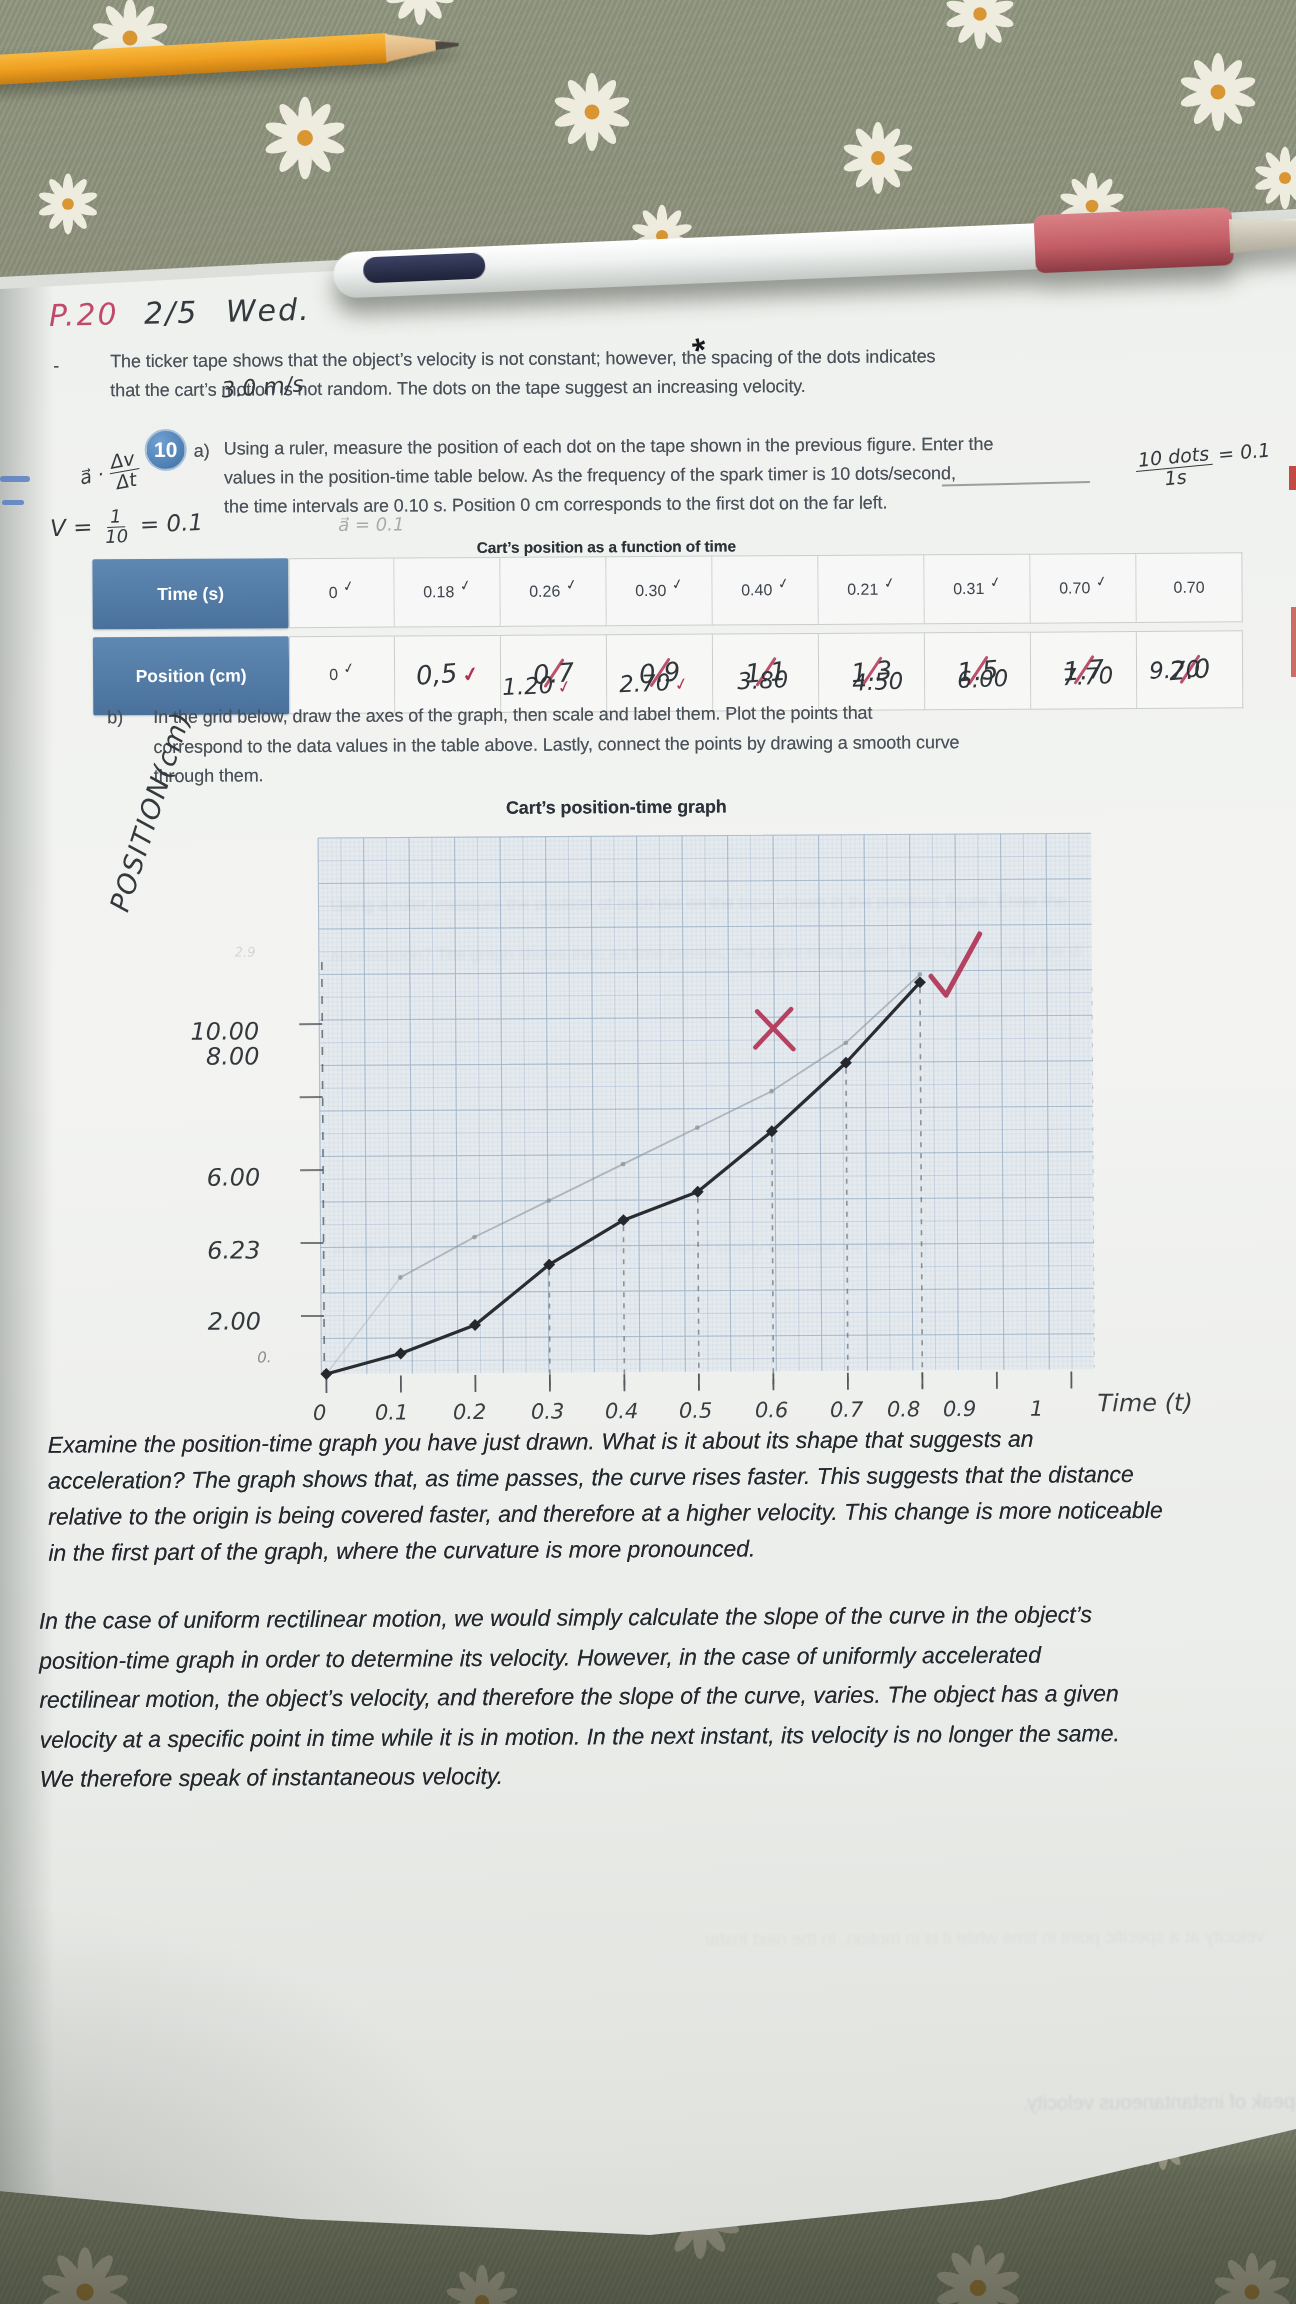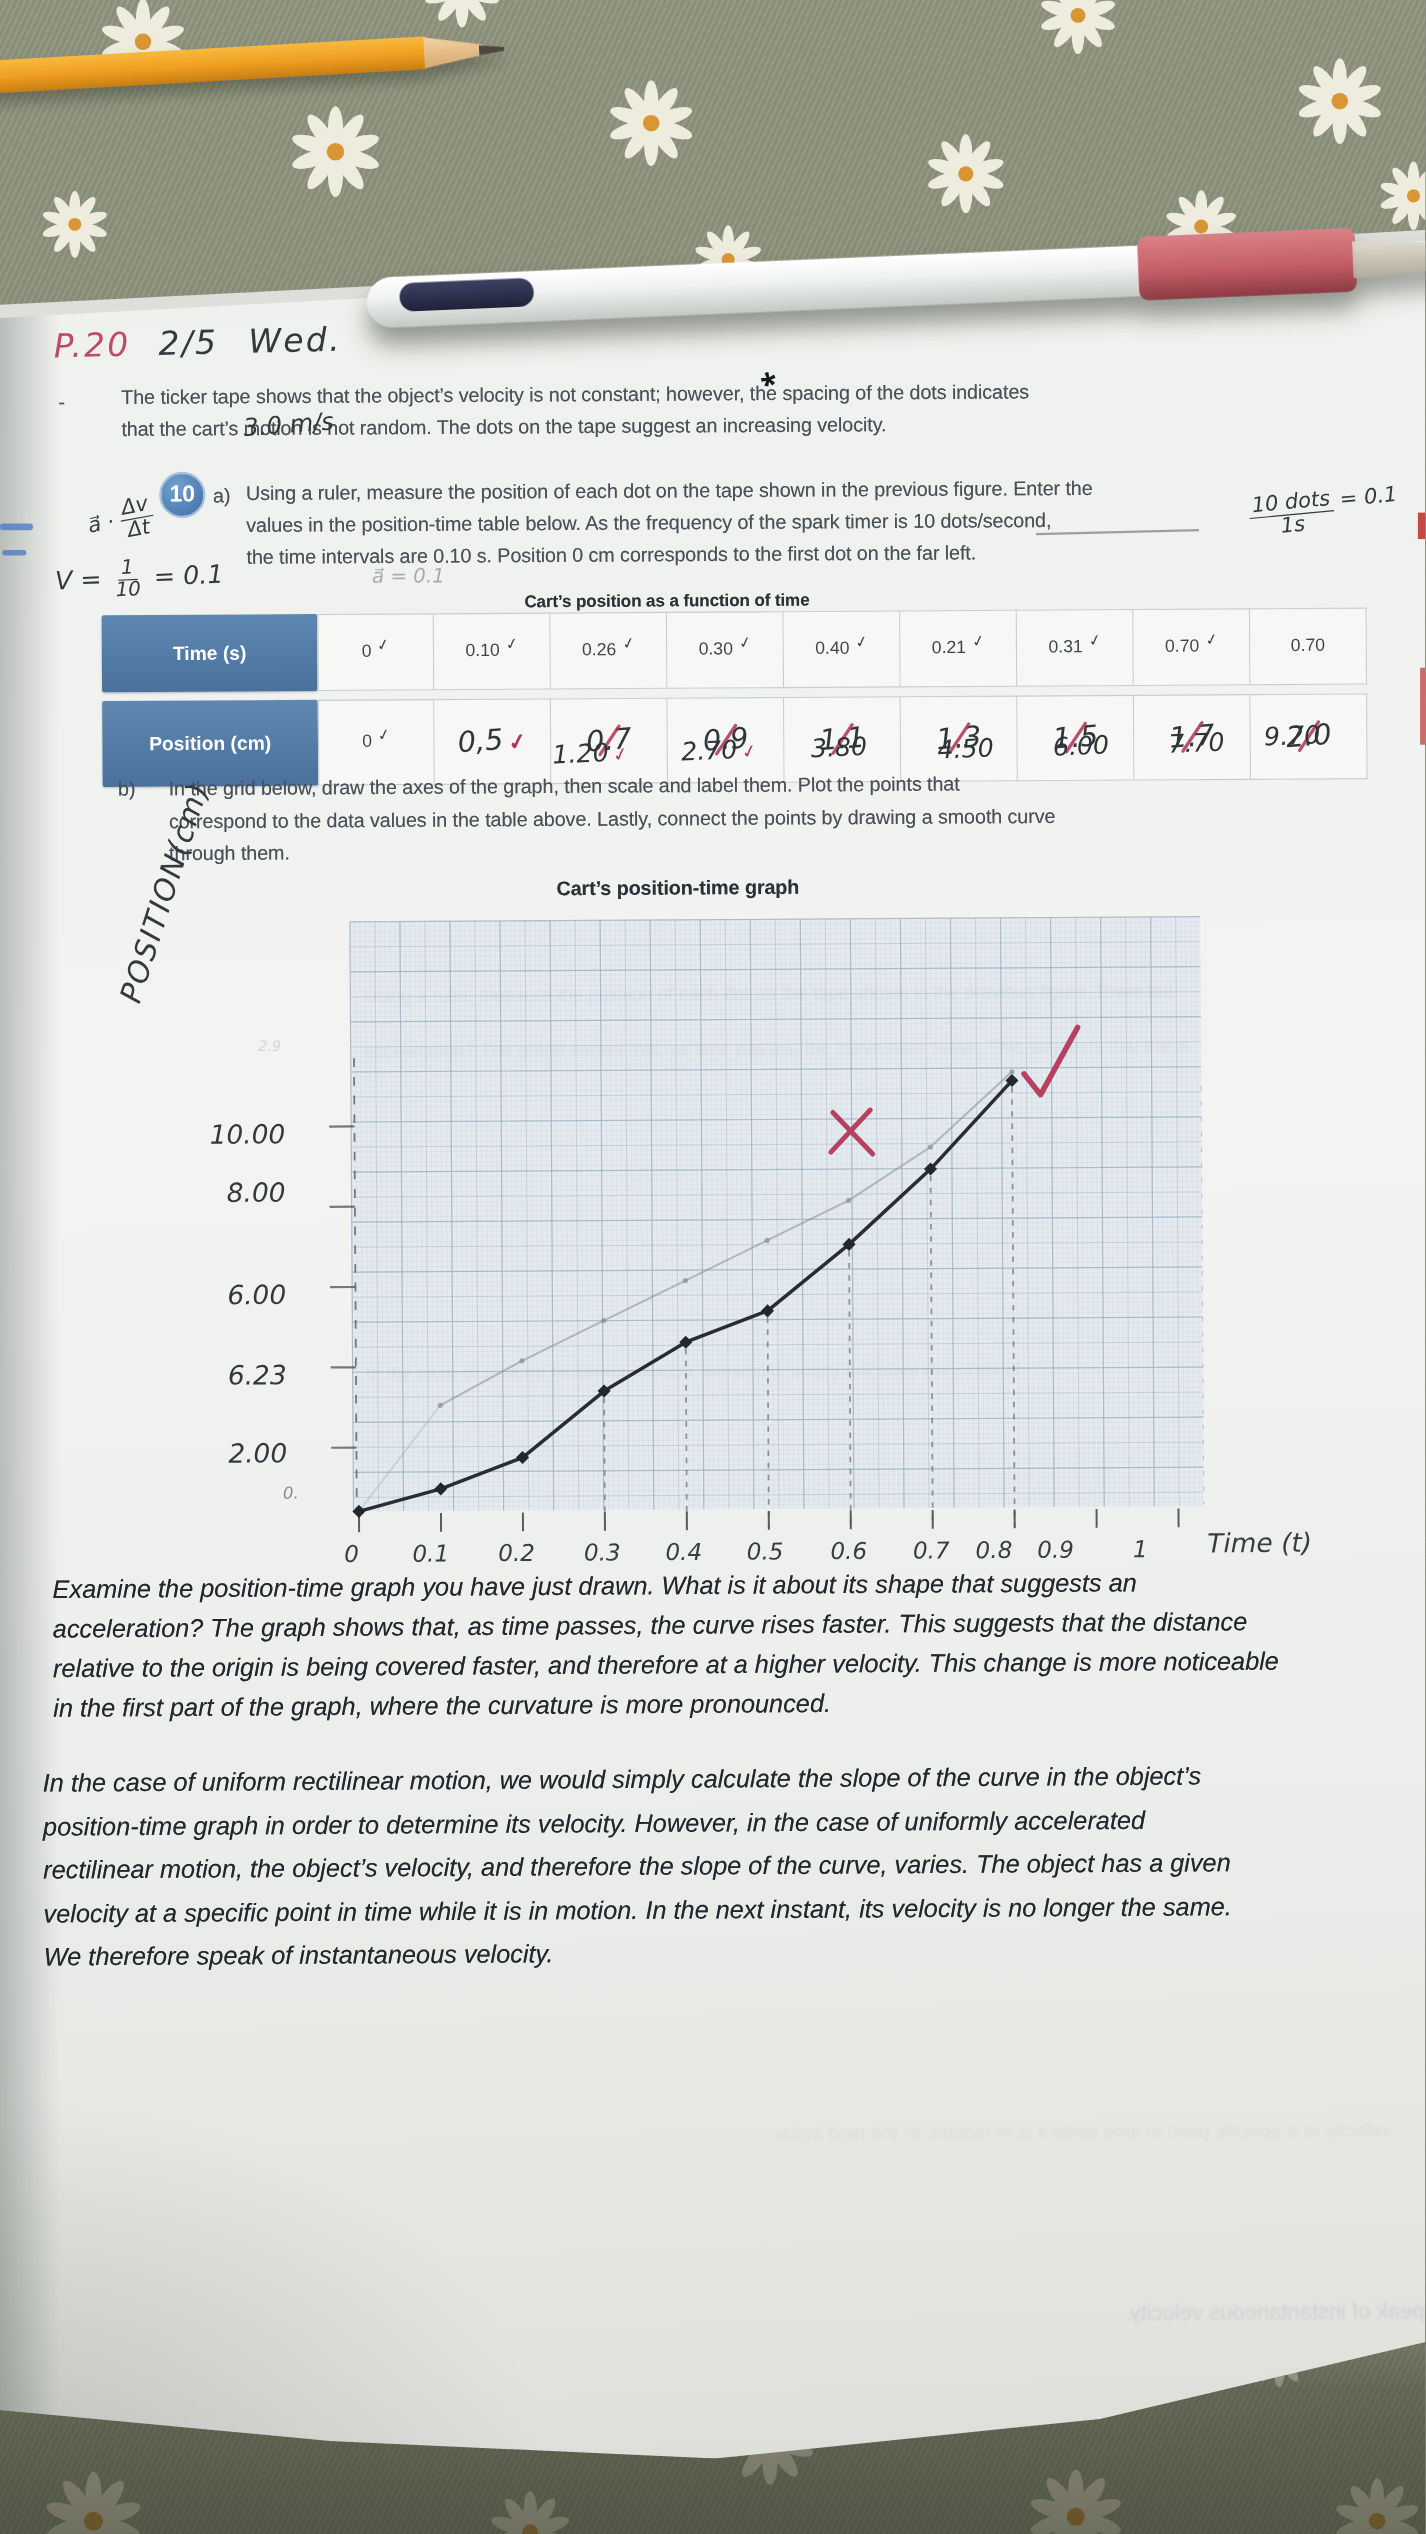--- a/index.html
+++ b/index.html
@@ -408,21 +408,21 @@
       <div style="position:absolute;left:946px;top:485px;width:148px;height:2px;background:#555a60;opacity:.55;transform:rotate(-1deg)"></div>
 
       <div class="print" style="left:430px;top:538px;width:360px;text-align:center;font-weight:bold;font-size:15.5px;color:#2c3137">Cart’s position as a function of time</div>
       <div class="trow" id="trow1" style="left:96px;top:556px;width:1152px;height:70px">
           <div class="hcell">Time (s)</div>
           <div class="cell">
             <span class="tv">0</span>
             <span class="chk">✓</span>
           </div>
           <div class="cell">
-            <span class="tv">0.10</span>
+            <span class="tv">0.18</span>
             <span class="chk">✓</span>
           </div>
           <div class="cell">
             <span class="tv">0.26</span>
             <span class="chk">✓</span>
           </div>
           <div class="cell">
             <span class="tv">0.30</span>
             <span class="chk">✓</span>
           </div>
@@ -564,21 +564,21 @@
           <rect x="618.8" y="1215.8" width="8.4" height="8.4" fill="#24272b" transform="rotate(45 623 1220)"></rect>
           <rect x="693.3" y="1187.8" width="8.4" height="8.4" fill="#24272b" transform="rotate(45 697.5 1192)"></rect>
           <rect x="767.8" y="1127.8" width="8.4" height="8.4" fill="#24272b" transform="rotate(45 772 1132)"></rect>
           <rect x="842.3" y="1059.8" width="8.4" height="8.4" fill="#24272b" transform="rotate(45 846.5 1064)"></rect>
           <rect x="916.8" y="979.8" width="8.4" height="8.4" fill="#24272b" transform="rotate(45 921 984)"></rect>
           <path d="M758 1012 L794 1050 M792 1010 L756 1048" stroke="#b23355" stroke-width="4.5" stroke-linecap="round" opacity=".92" fill="none"></path>
           <path d="M932 978 L947 997 L981 936" stroke="#b23355" stroke-width="5" stroke-linecap="round" stroke-linejoin="round" opacity=".92" fill="none"></path>
         </svg>
       <div id="ylabs">
           <span class="ylab hw" style="top:1015px">10.00</span>
-          <span class="ylab hw" style="top:1068px">8.00</span>
+          <span class="ylab hw" style="top:1040px">8.00</span>
           <span class="ylab hw" style="top:1161px">6.00</span>
           <span class="ylab hw" style="top:1234px">6.23</span>
           <span class="ylab hw" style="top:1305px">2.00</span>
         </div>
       <span class="hwabs hw" style="left:256px;top:1346px;font-size:15px;opacity:.55">0.</span>
       <span class="hwabs hw" style="left:236px;top:942px;font-size:13px;opacity:.16">2.9</span>
 
       <div id="bottom1">
           <span class="bp" style="left:46px;top:1428.0px">Examine the position-time graph you have just drawn. What is it about its shape that suggests an</span>
           <span class="bp" style="left:46px;top:1464.0px">acceleration? The graph shows that, as time passes, the curve rises faster. This suggests that the distance</span>

